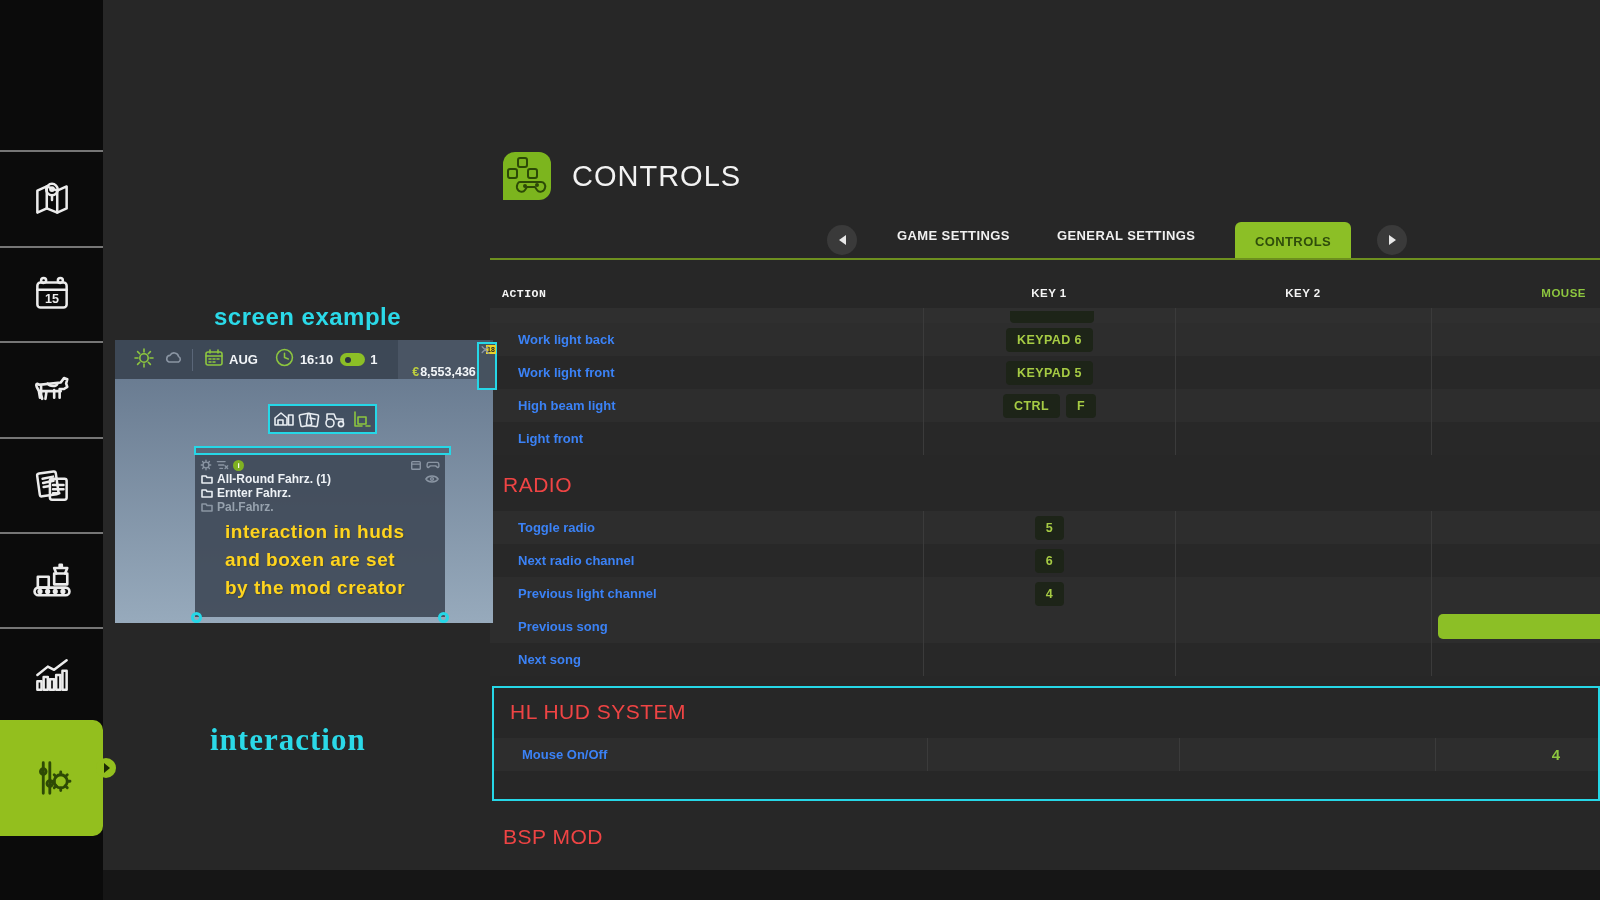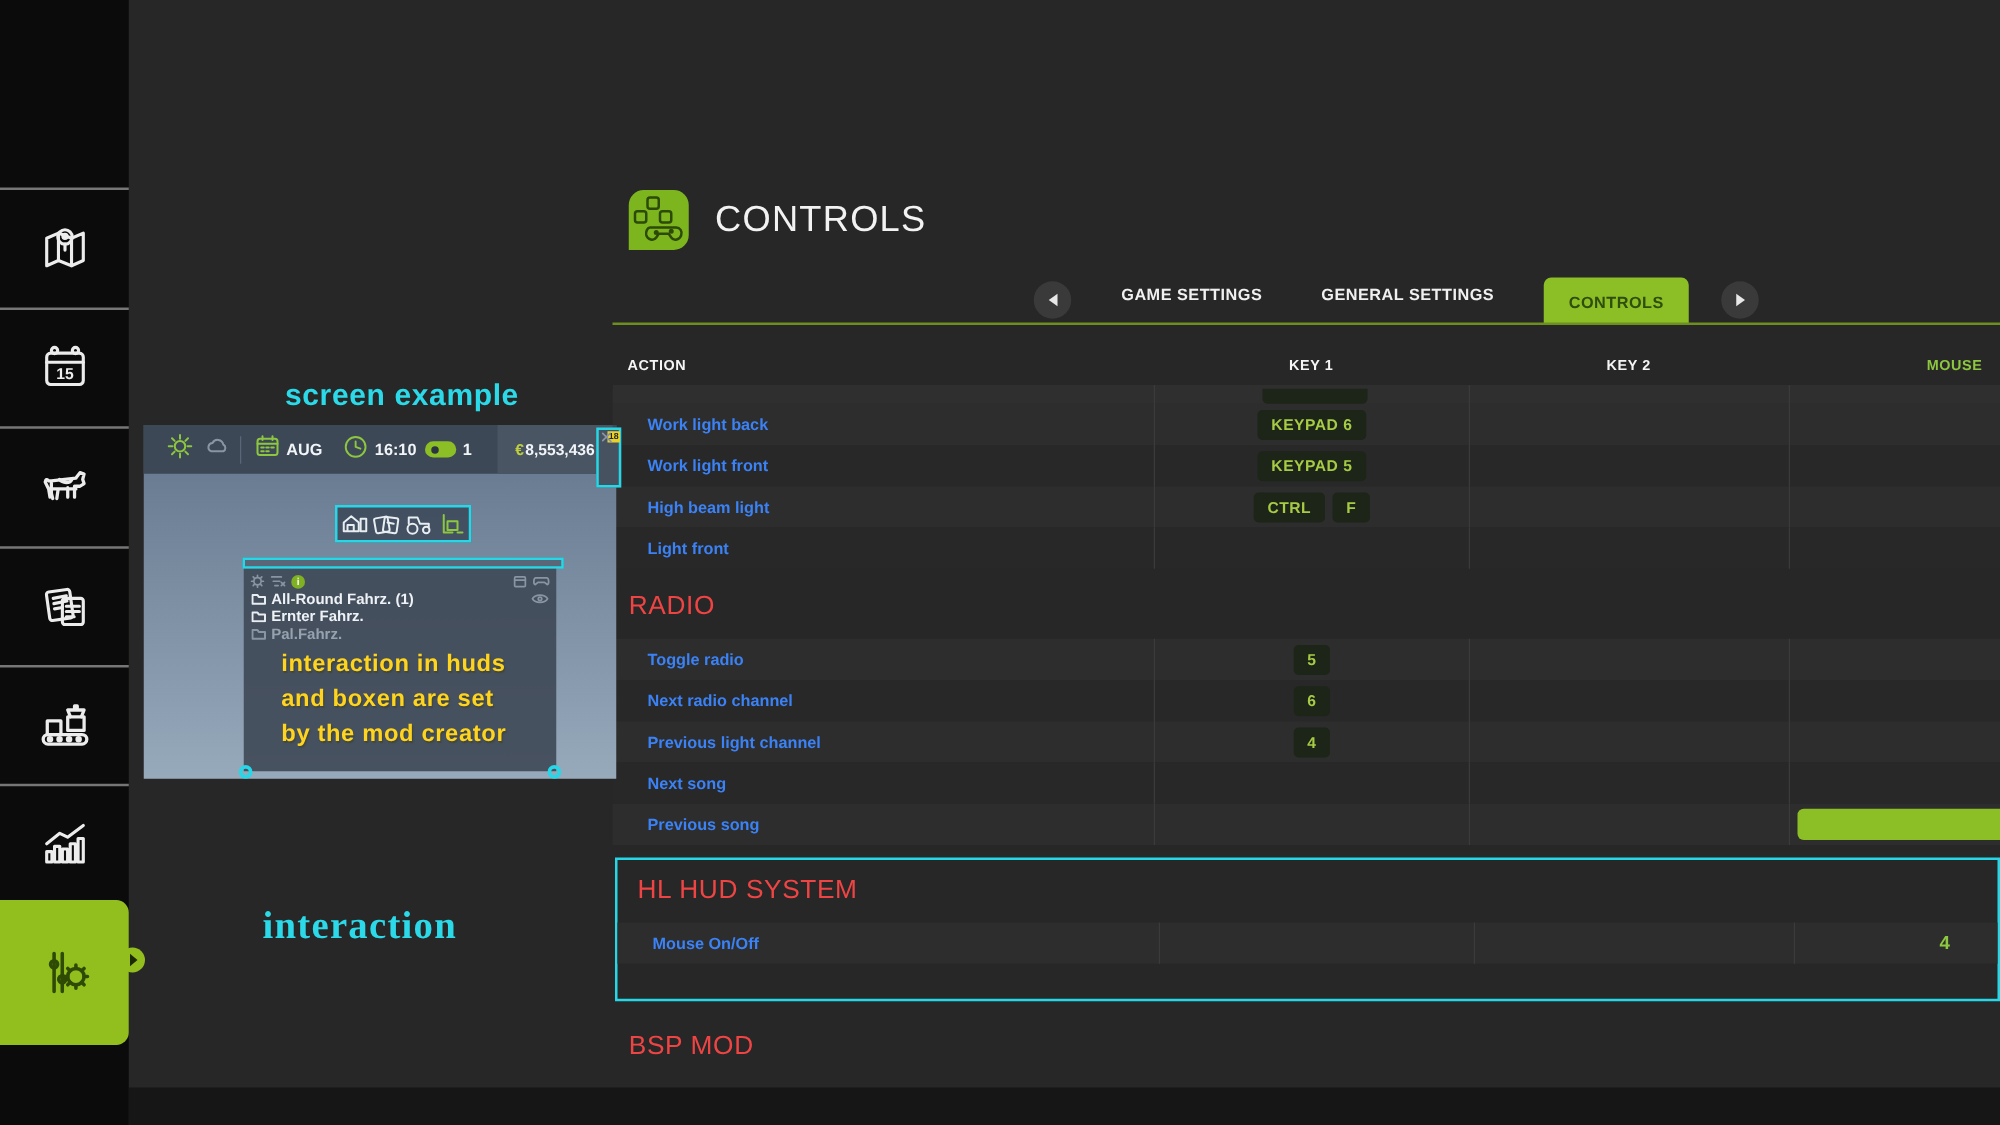--- a/index.html
+++ b/index.html
@@ -35,21 +35,21 @@
                 display:flex; align-items:center; justify-content:center; }
   #tab-active span { font-size:13px; font-weight:bold; color:#2f4d0b; letter-spacing:.4px; }
   #tab-underline { left:490px; top:258px; width:1110px; height:2px; background:#6d8f1f; }
 
   
   #table { left:490px; top:278px; width:1110px; }
   #t-header { display:flex; height:30px; align-items:center; position:relative; }
   #t-header .hcell { font-size:11.5px; font-weight:bold; color:#f5f5f5; letter-spacing:.5px; }
   #t-header::after { content:''; position:absolute; left:0; right:0; top:30px; height:9px;
                      background:linear-gradient(#1d1d1d,rgba(29,29,29,0)); }
-  .hc-action { width:433px; padding-left:12px; }
+  .hc-action { width:433px; padding-left:12px;font-family:Liberation Mono, monospace; }
   .hc-key1 { width:252px; text-align:center; }
   .hc-key2 { width:256px; text-align:center; }
   .hc-mouse { flex:1; text-align:right; padding-right:14px; color:#8dc63f !important; }
 
   .t-row { display:flex; height:33px; background:#2d2d2d; align-items:stretch; }
   .t-row.alt { background:#282828; }
   .cell { display:flex; align-items:center; }
   .c-action { width:433px; padding-left:28px; font-size:13px; font-weight:bold; color:#3b82f6; }
   .c-key { width:252px; justify-content:center; border-left:1px solid #3b3b3b; gap:6px; }
   .c-key2 { width:256px; }
@@ -68,30 +68,30 @@
   #partial-top { display:flex; height:15px; background:#2f2f2f; position:relative; }
   #partial-top .pc { border-left:1px solid #3b3b3b; }
   #badge-fragment { position:absolute; left:520px; top:3px; width:84px; height:12px; background:#1d2418; border-radius:0 0 4px 4px; }
   #partial-bottom { display:flex; height:18px; background:#2c2c2c; margin-top:8px; }
   #partial-bottom .pc { border-left:1px solid #3b3b3b; }
   .pc-a { width:433px; } .pc-b { width:252px; } .pc-c { width:256px; } .pc-d { flex:1; }
 
   #bottom-strip { left:103px; top:870px; width:1497px; height:30px; background:#161616; }
 
   
-  #screen-example { left:228px; top:303px; font-size:24px; font-weight:bold; color:#2bd9e8; letter-spacing:.5px; }
+  #screen-example { left:214px; top:303px; font-size:24px; font-weight:bold; color:#2bd9e8; letter-spacing:.5px; }
   #interaction-label { left:210px; top:722px; font-size:31px; font-weight:bold; color:#2bd9e8; letter-spacing:1px;font-family:Liberation Serif, serif; }
 
   
   #inset { left:115px; top:340px; width:378px; height:283px; background:linear-gradient(#63758b,#97aabc); overflow:visible; }
   #inset-bar { position:absolute; left:0; top:0; width:378px; height:39px; background:#3d4856; display:flex; align-items:center; }
   .bar-divider { width:1px; height:22px; background:#5a6678; margin:0 10px 0 8px; }
   .bar-text { color:#f2f5f8; font-size:13px; font-weight:bold; }
   #money-box { position:absolute; left:283px; top:0; width:92px; height:39px; background:#4a5564;
-               display:flex; align-items:center; justify-content:center; }
+               display:flex; align-items:flex-end; justify-content:center; }
   #money-box .bar-text { font-size:12.5px; }
   .euro { color:#becf3e; margin-right:1px; }
   #speed-pill { width:25px; height:13px; border-radius:7px; background:#8cbf26; margin:0 5px 0 7px; position:relative; }
   #speed-pill::after { content:''; position:absolute; left:5px; top:3.5px; width:6px; height:6px; border-radius:50%; background:#2c3442; }
   #corner-box { position:absolute; left:362px; top:2px; width:20px; height:48px; border:2px solid #26d7e7;
                 background:#46525f; display:flex; flex-direction:column; align-items:center; padding-top:1px; }
   #corner-badge { width:10px; height:9px; background:#e8d22a; color:#222; font-size:7px; font-weight:bold;
                   display:flex; align-items:center; justify-content:center; }
 
   #hud-toolbar { position:absolute; left:153px; top:64px; width:109px; height:30px; border:2px solid #26d7e7;
@@ -288,33 +288,33 @@
             <div class="cell c-mouse"></div>
           </div>
           <div class="t-row">
             <div class="cell c-action">Previous light channel</div>
             <div class="cell c-key">
               <span class="badge">4</span>
             </div>
             <div class="cell c-key c-key2"></div>
             <div class="cell c-mouse"></div>
           </div>
+          <div class="t-row">
+            <div class="cell c-action">Previous song</div>
+            <div class="cell c-key"></div>
+            <div class="cell c-key c-key2"></div>
+            <div class="cell c-mouse">
+              <div class="mouse-bar"></div>
+            </div>
+          </div>
           <div class="t-row alt">
             <div class="cell c-action">Next song</div>
             <div class="cell c-key"></div>
             <div class="cell c-key c-key2"></div>
             <div class="cell c-mouse"></div>
-          </div>
-          <div class="t-row">
-            <div class="cell c-action">Previous song</div>
-            <div class="cell c-key"></div>
-            <div class="cell c-key c-key2"></div>
-            <div class="cell c-mouse">
-              <div class="mouse-bar"></div>
-            </div>
           </div>
         </div>
         <div class="t-group highlight">
           <div class="t-section-title">HL HUD SYSTEM</div>
           <div class="t-row">
             <div class="cell c-action">Mouse On/Off</div>
             <div class="cell c-key"></div>
             <div class="cell c-key c-key2"></div>
             <div class="cell c-mouse">
               <span class="mouse-val">4</span>

